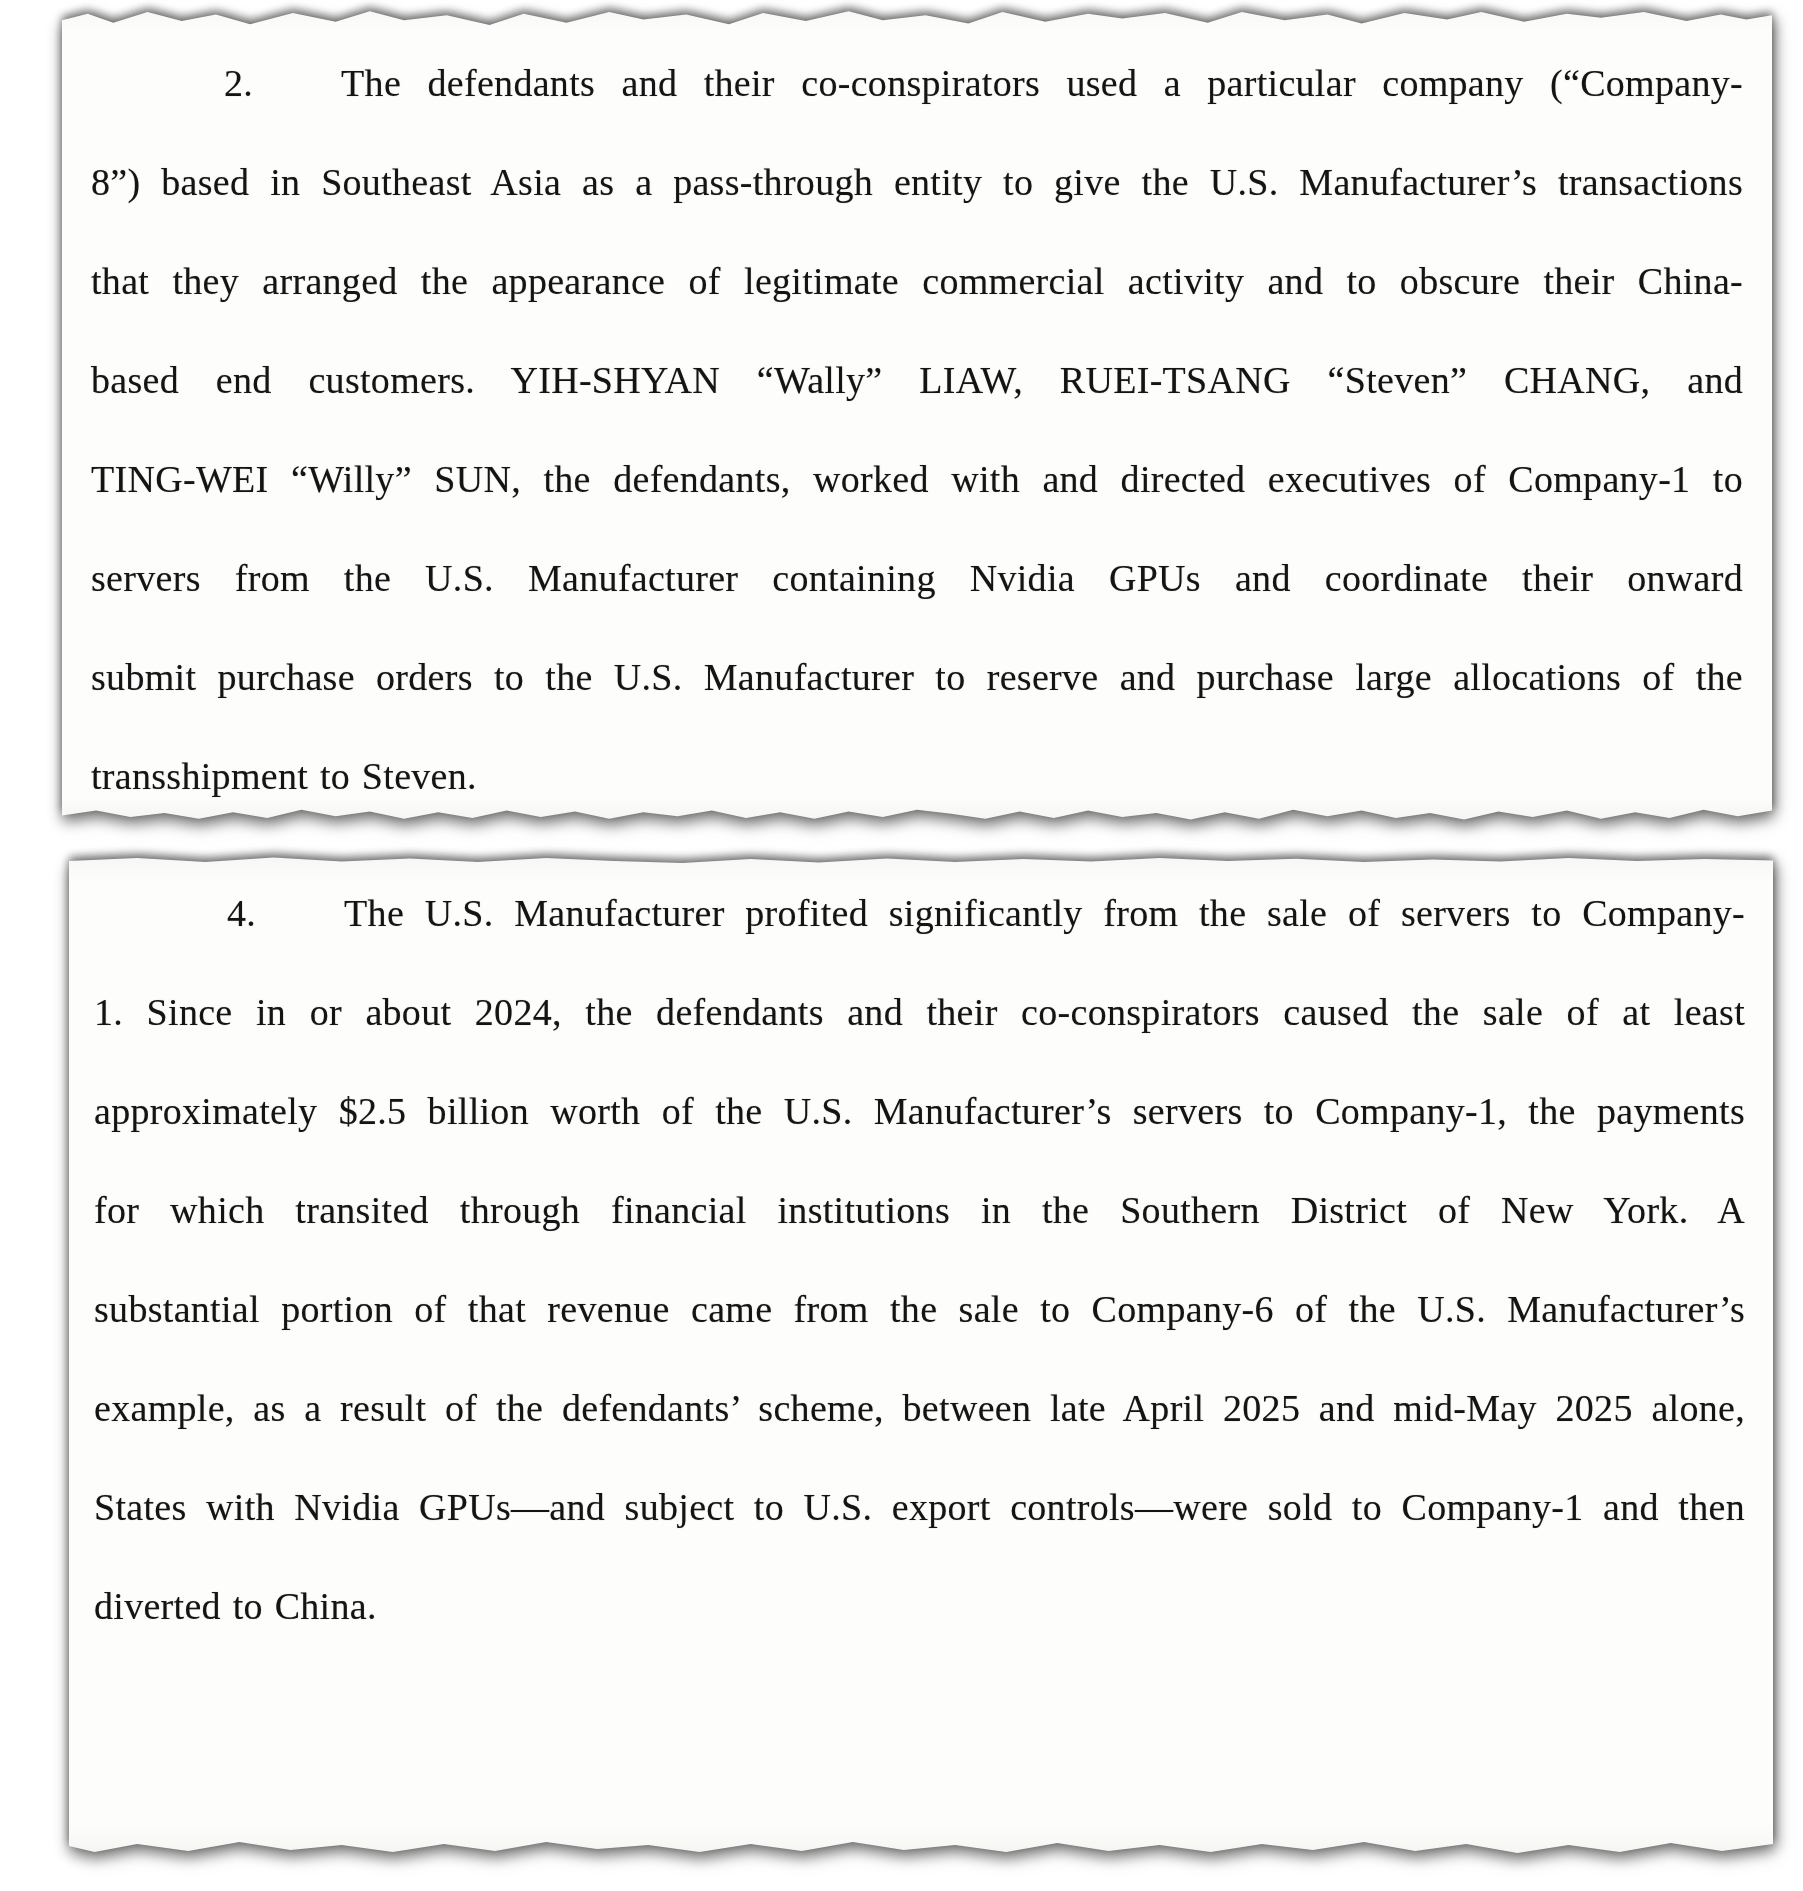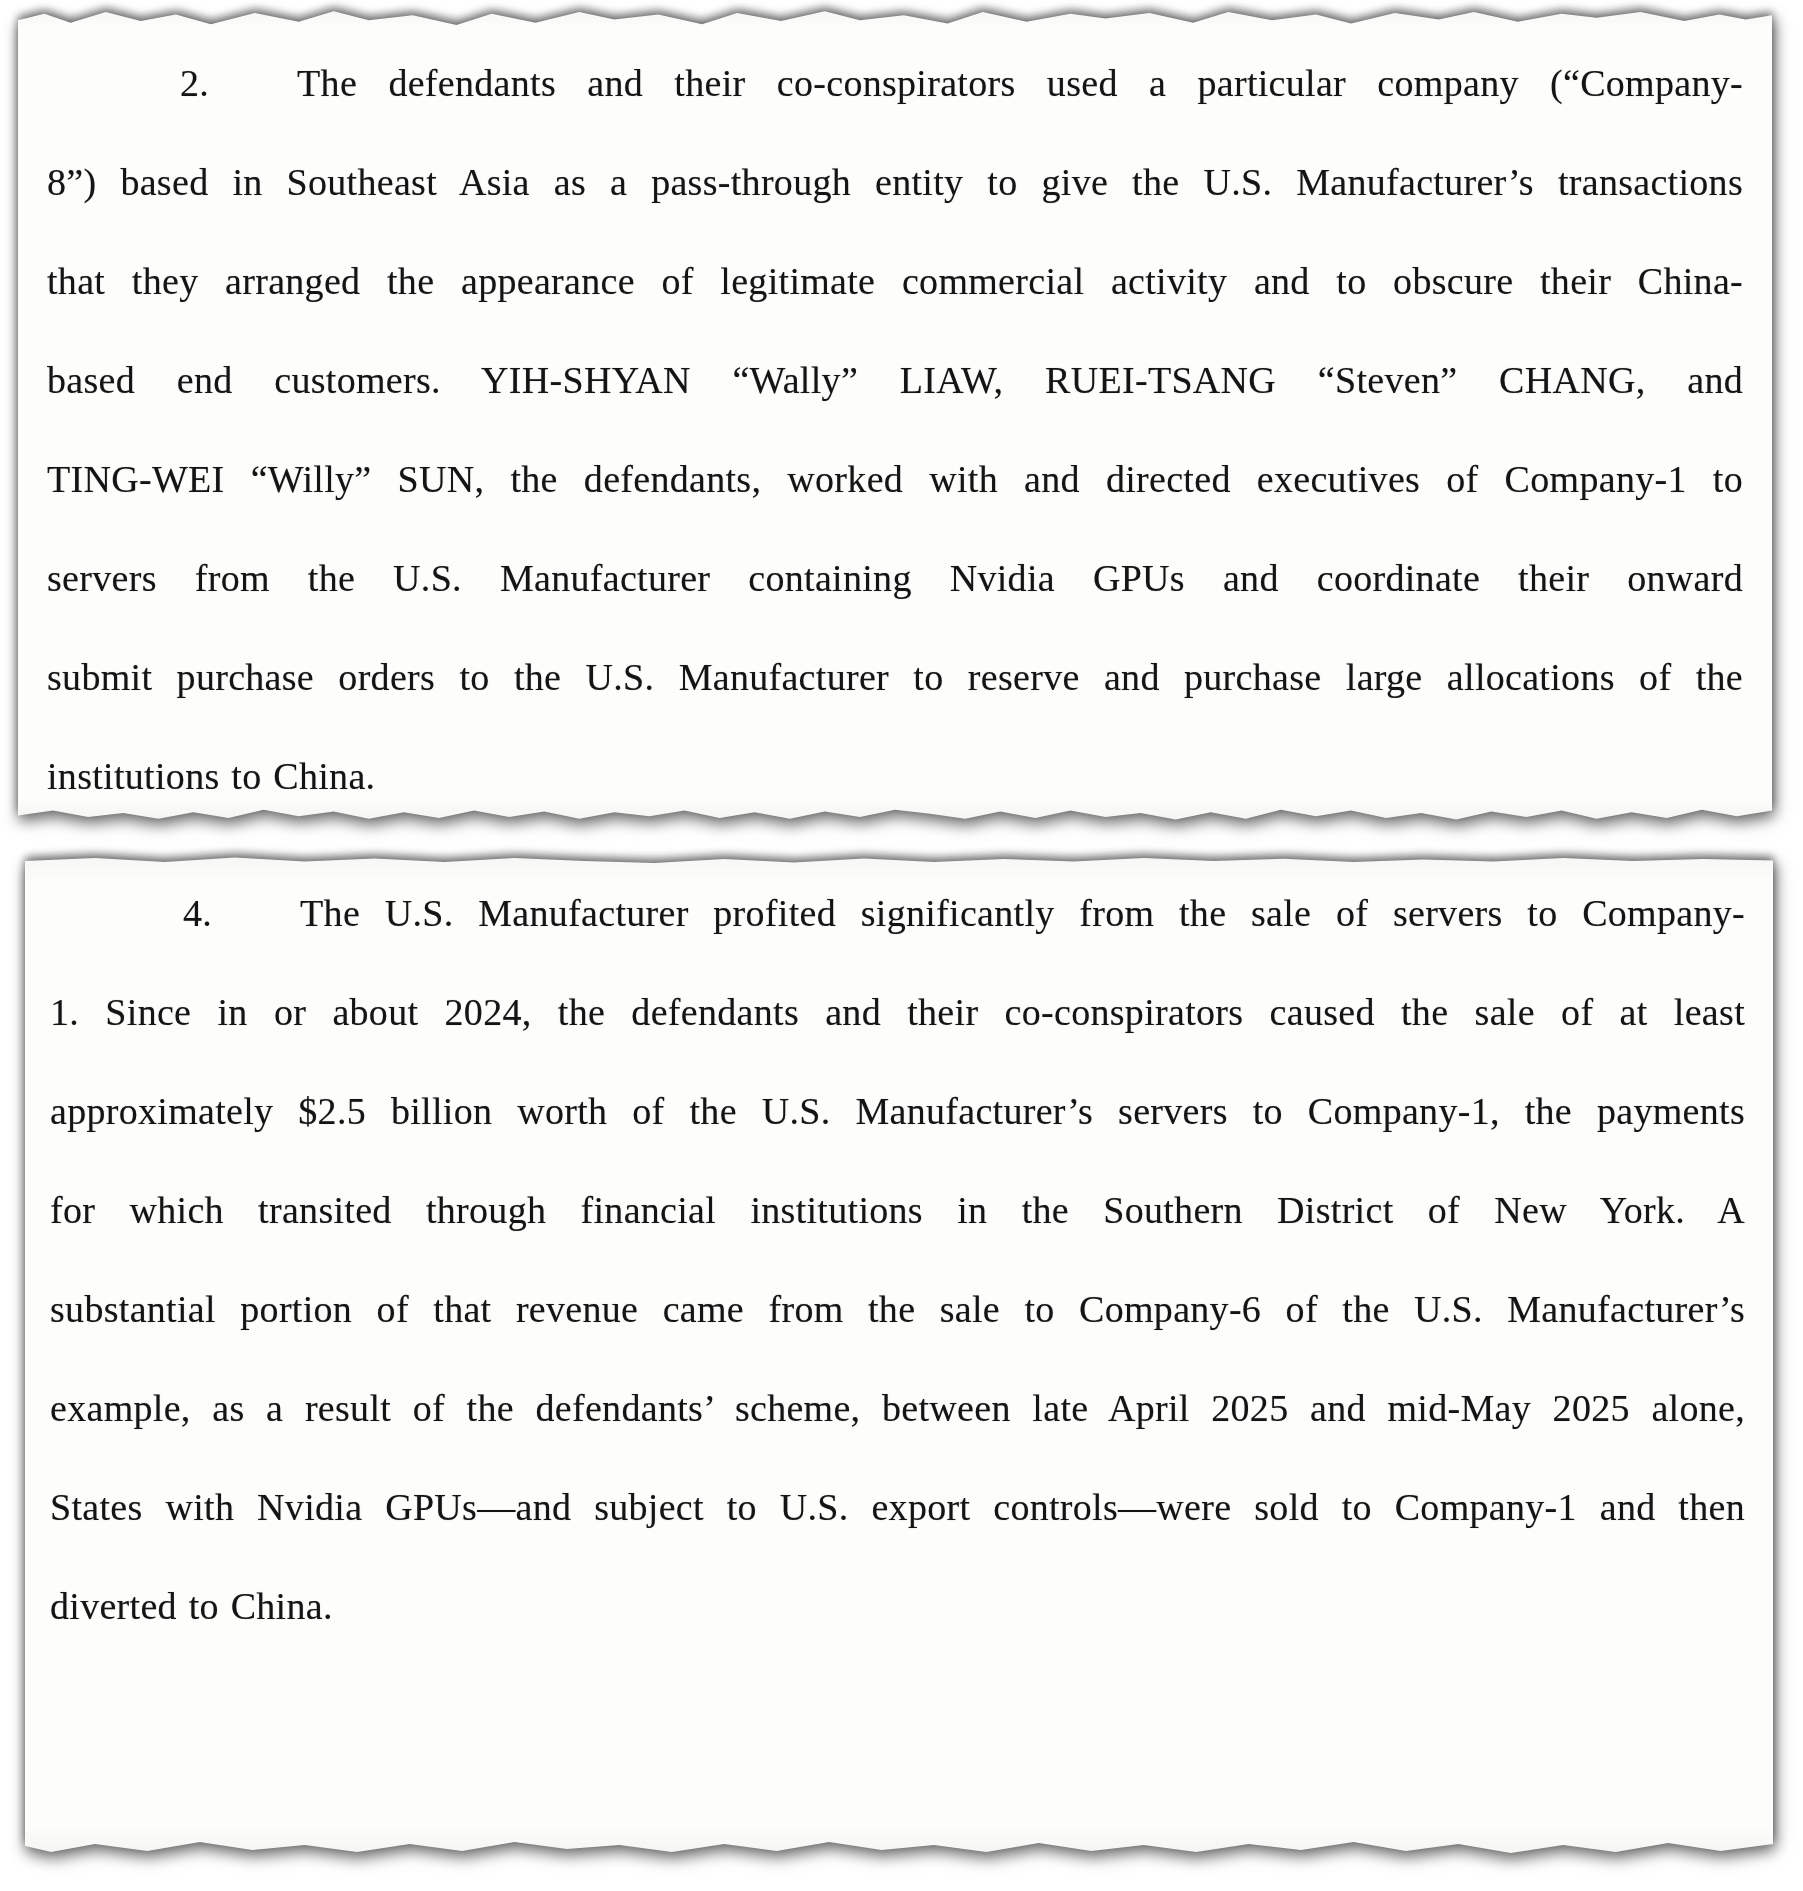--- a/index.html
+++ b/index.html
@@ -14,20 +14,21 @@
     position:absolute;
     filter:drop-shadow(0 -4px 4px rgba(0,0,0,.45))
            drop-shadow(0 7px 7px rgba(0,0,0,.40))
            drop-shadow(5px 3px 6px rgba(0,0,0,.22));
   }
   .wrap1{left:18px;top:8px;width:1754px;height:814px;}
   .wrap2{left:25px;top:856px;width:1748px;height:1000px;}
   .paper{
     position:absolute;inset:0;
     background:linear-gradient(180deg,#f6f6f4 0,#fdfdfc 2.5%,#fdfdfc 97%,#f4f4f1 100%);
+    margin-left:44px;
   }
   .paper1{
     padding:26px 29px 0 29px;
     clip-path:polygon(0% 1.5%,1.5% .7%,3% 1.8%,5% .5%,7% 1.6%,9% .8%,11% 2%,13.5% .6%,16% 1.7%,18% .4%,20% 1.5%,22.5% .9%,25% 2.1%,27% .7%,29.5% 1.8%,32% .5%,34% 1.4%,36.5% .8%,39% 2%,41% .6%,43.5% 1.6%,46% .4%,48% 1.5%,50.5% .9%,53% 1.9%,55% .5%,57.5% 1.7%,60% .7%,62% 1.3%,64.5% .6%,67% 1.8%,69% .5%,71.5% 1.5%,74% .8%,76% 1.9%,78.5% .6%,81% 1.4%,83% .5%,85.5% 1.7%,88% .7%,90% 1.2%,92.5% .5%,95% 1.6%,97% .8%,98.5% 1.4%,100% .9%,100% 98.6%,98% 99.3%,96% 98.5%,94% 99.5%,92% 98.8%,90% 99.6%,88% 98.6%,86% 99.4%,84% 98.7%,82% 99.7%,80% 98.9%,78% 99.5%,76% 98.6%,74% 99.3%,72% 98.5%,70% 99.6%,68% 98.8%,66% 99.7%,64% 98.9%,62% 99.4%,60% 98.6%,58% 99.5%,56% 98.7%,54% 99.6%,52% 99%,50% 98.5%,48% 99.4%,46% 98.7%,44% 99.6%,42% 98.8%,40% 99.5%,38% 98.6%,36% 99.3%,34% 98.8%,32% 99.6%,30% 98.7%,28% 99.4%,26% 98.6%,24% 99.5%,22% 98.8%,20% 99.6%,18% 98.7%,16% 99.3%,14% 98.5%,12% 99.5%,10% 98.8%,8% 99.6%,6% 98.9%,4% 99.4%,2% 98.6%,0% 99.2%);
   }
   .paper2{
     padding:8px 28px 0 25px;
     clip-path:polygon(0% .5%,4% .2%,8% .6%,12% .15%,16% .55%,20% .25%,24% .6%,28% .2%,32% .5%,36% .7%,40% .3%,44% .65%,48% .25%,52% .6%,56% .3%,60% .55%,64% .2%,68% .5%,72% .28%,76% .6%,80% .35%,84% .55%,88% .2%,92% .5%,96% .3%,100% .45%,100% 98.8%,97% 99.5%,94% 98.7%,91% 99.6%,88% 98.9%,85% 99.7%,82% 98.8%,79% 99.5%,76% 98.6%,73% 99.4%,70% 98.8%,67% 99.6%,64% 98.9%,61% 99.5%,58% 98.7%,55% 99.6%,52% 98.9%,49% 99.4%,46% 98.6%,43% 99.5%,40% 98.8%,37% 99.6%,34% 98.9%,31% 99.3%,28% 98.6%,25% 99.5%,22% 98.8%,19% 99.6%,16% 98.9%,13% 99.4%,10% 98.6%,7% 99.5%,4% 98.8%,1.5% 99.6%,0% 99%);
   }
   .line{
@@ -51,21 +52,21 @@
 
   <div class="paper-wrap wrap1">
     <section class="paper paper1">
       <div class="line"><span class="pnum">2.</span><span class="numgap"></span><span>The defendants and their co-conspirators used a particular company (“Company-</span></div>
       <div class="line">8”) based in Southeast Asia as a pass-through entity to give the U.S. Manufacturer’s transactions</div>
       <div class="line">that they arranged the appearance of legitimate commercial activity and to obscure their China-</div>
       <div class="line">based end customers. YIH-SHYAN “Wally” LIAW, RUEI-TSANG “Steven” CHANG, and</div>
       <div class="line">TING-WEI “Willy” SUN, the defendants, worked with and directed executives of Company-1 to</div>
       <div class="line">servers from the U.S. Manufacturer containing Nvidia GPUs and coordinate their onward</div>
       <div class="line">submit purchase orders to the U.S. Manufacturer to reserve and purchase large allocations of the</div>
-      <div class="line lastline">institutions to China.</div>
+      <div class="line lastline">transshipment to Steven.</div>
     </section>
   </div>
 
   <div class="paper-wrap wrap2">
     <section class="paper paper2">
       <div class="line"><span class="pnum">4.</span><span class="numgap"></span><span>The U.S. Manufacturer profited significantly from the sale of servers to Company-</span></div>
       <div class="line">1. Since in or about 2024, the defendants and their co-conspirators caused the sale of at least</div>
       <div class="line">approximately $2.5 billion worth of the U.S. Manufacturer’s servers to Company-1, the payments</div>
       <div class="line">for which transited through financial institutions in the Southern District of New York. A</div>
       <div class="line">substantial portion of that revenue came from the sale to Company-6 of the U.S. Manufacturer’s</div>

